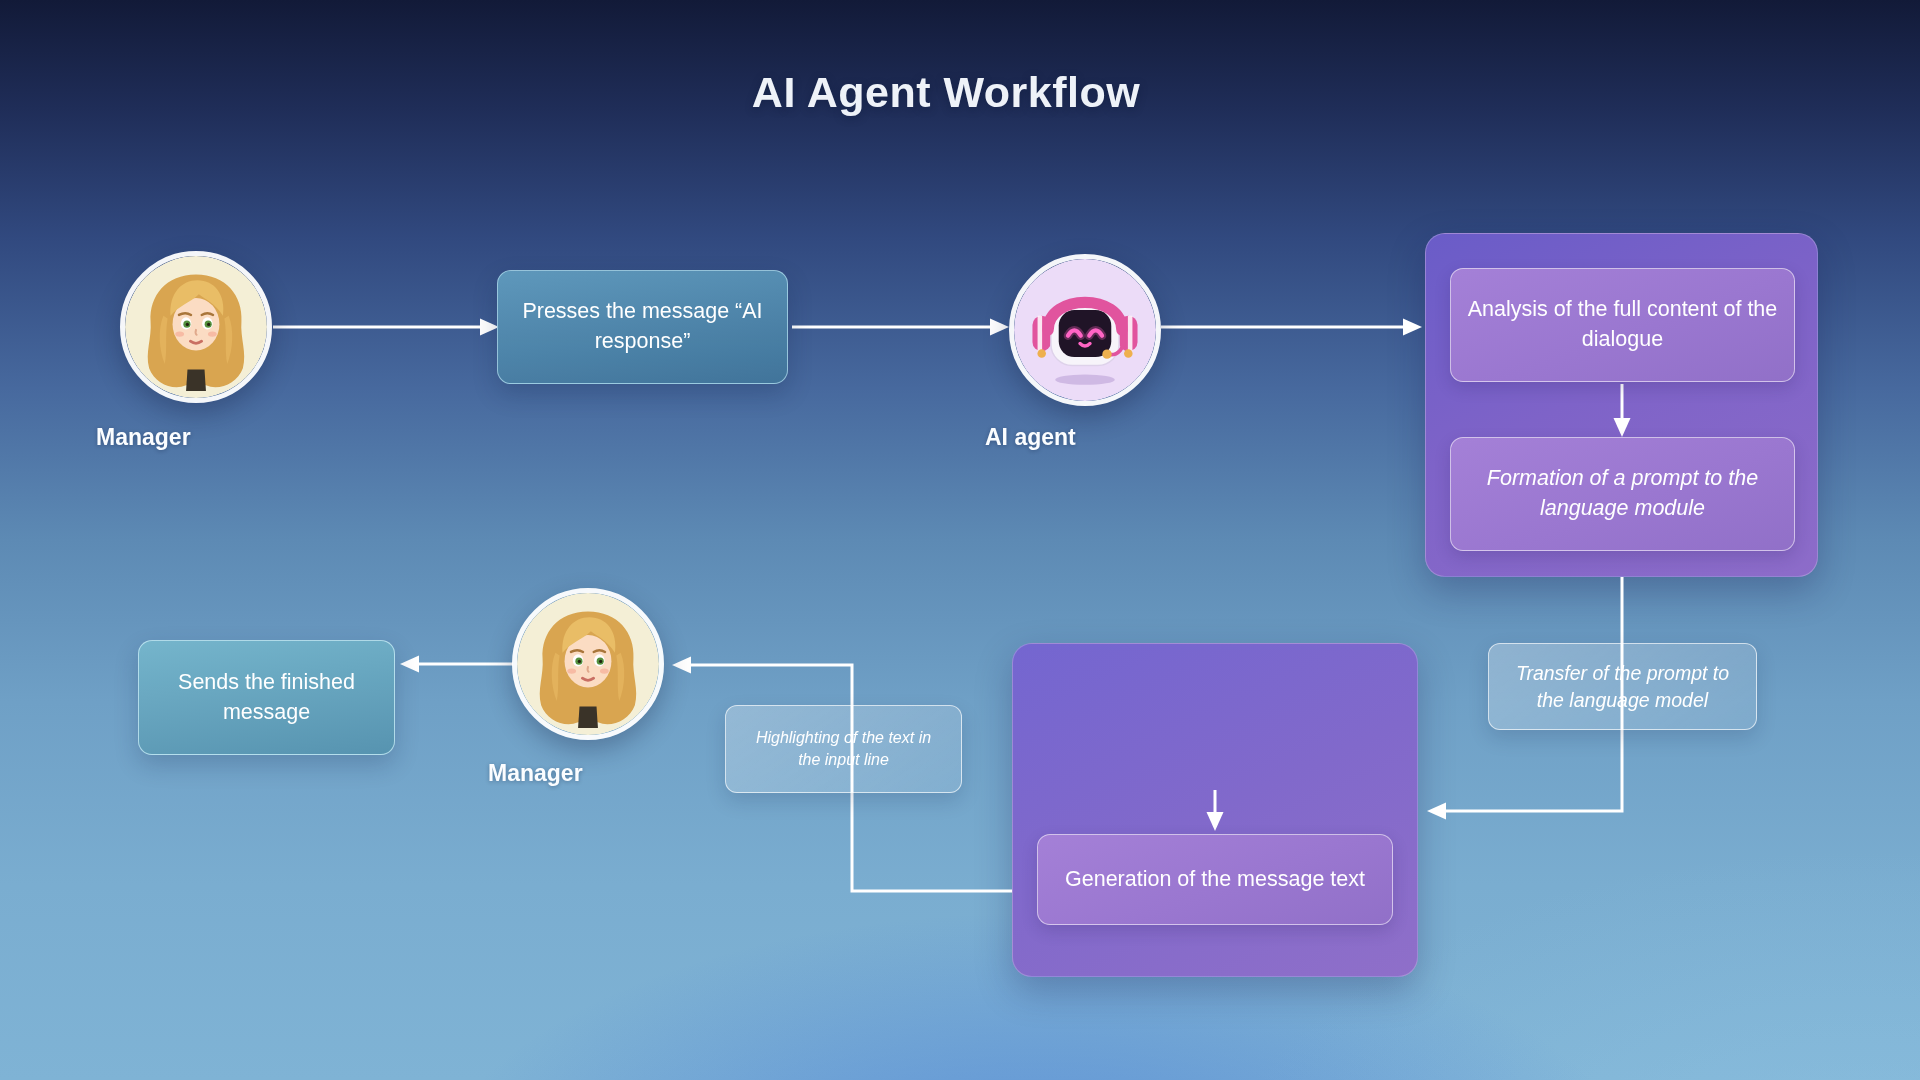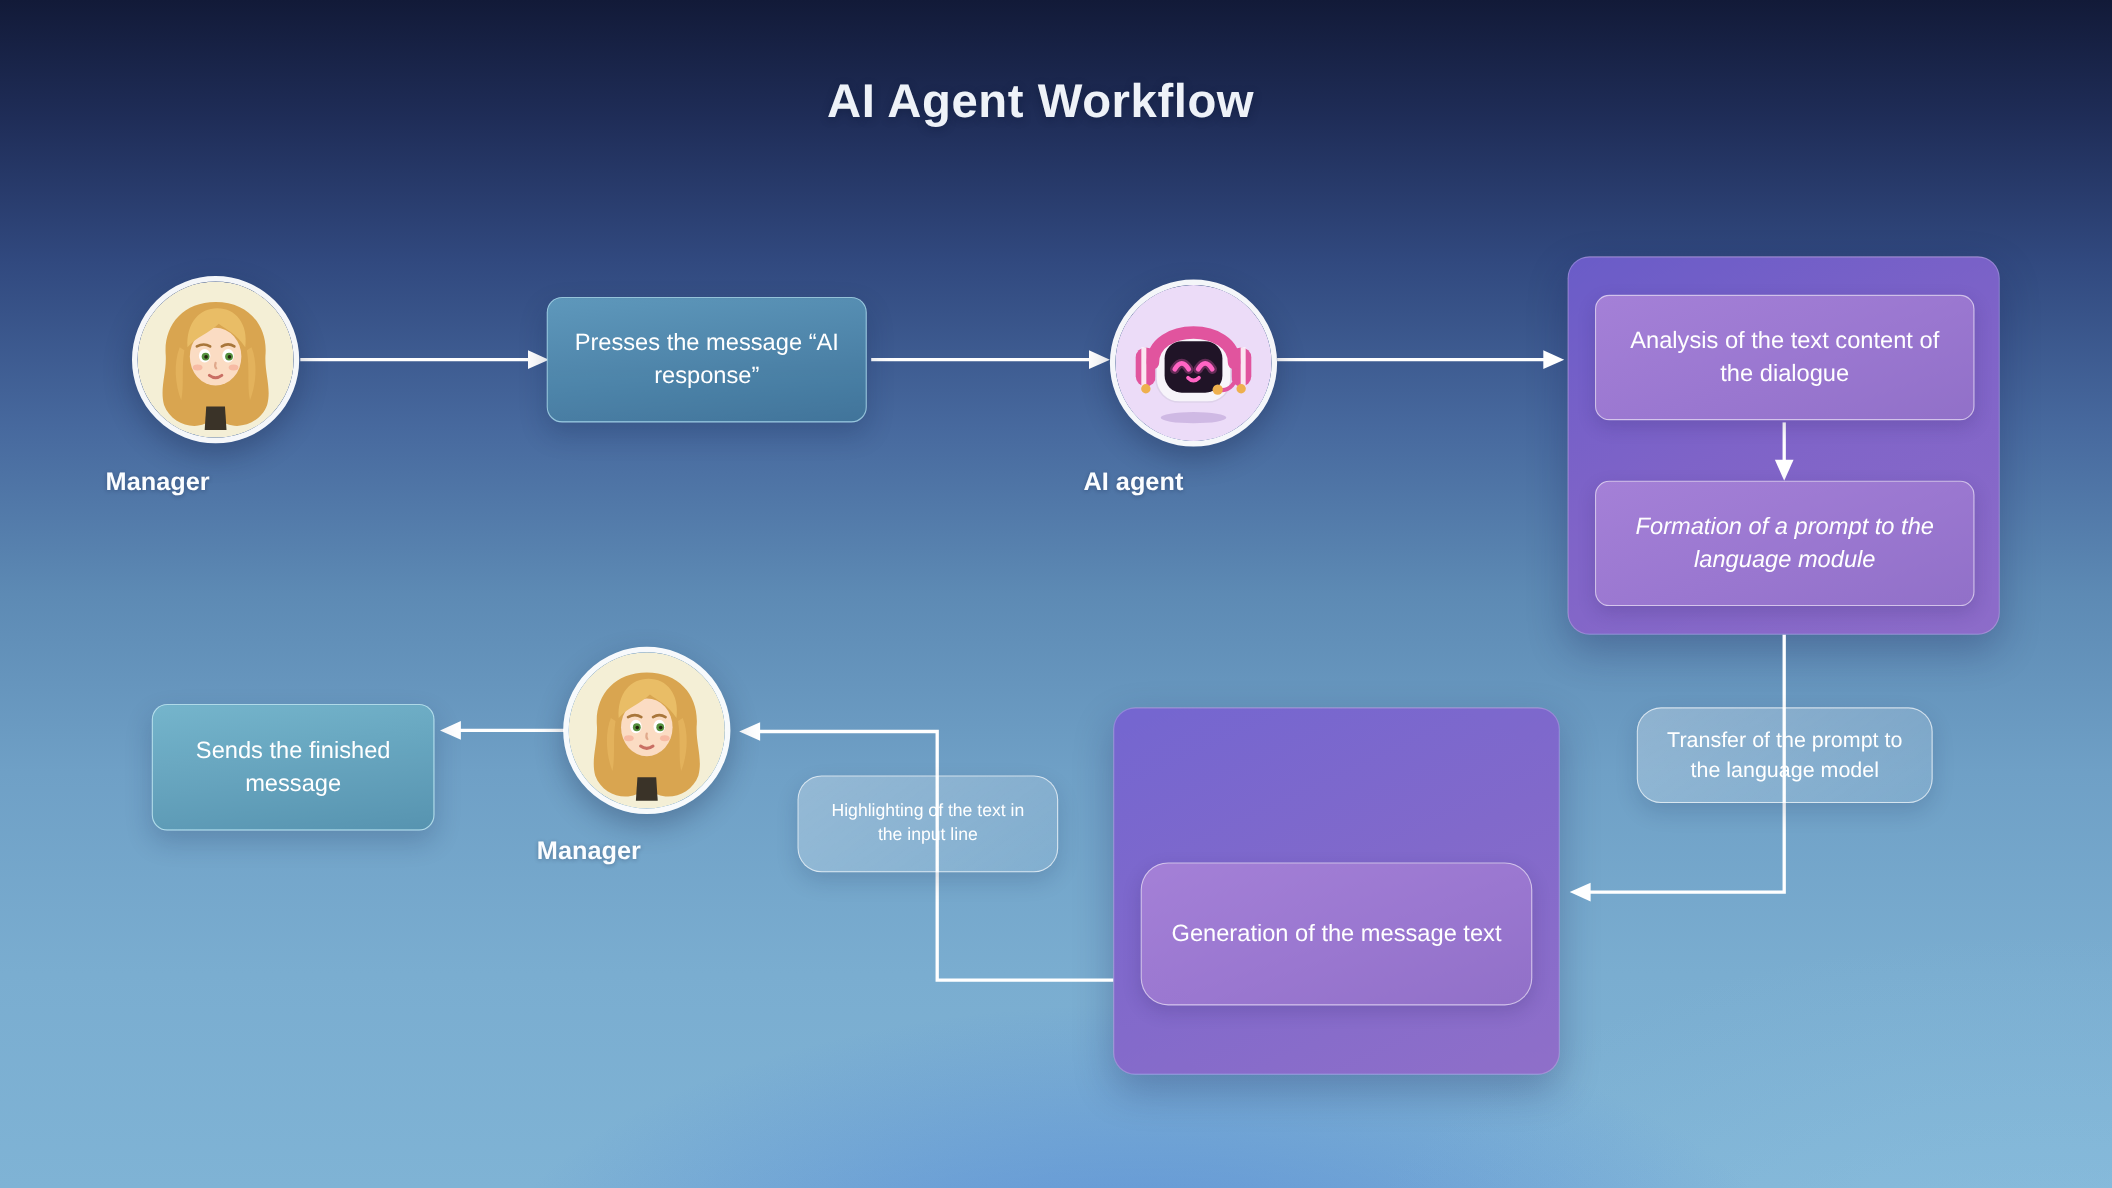--- a/index.html
+++ b/index.html
@@ -27,23 +27,24 @@
     box-shadow:0 10px 24px rgba(15,30,70,0.22);
   }
   .teal-light{
     background:linear-gradient(172deg, rgba(118,182,204,0.95), rgba(85,147,175,0.95));
     border:1.5px solid rgba(198,235,245,0.8);border-radius:14px;
     font-size:21.5px;padding:8px 16px;
     box-shadow:0 10px 24px rgba(15,30,70,0.2);
   }
   .glass{
     background:linear-gradient(145deg, rgba(255,255,255,0.26), rgba(255,255,255,0.10));
-    border:1.5px solid rgba(255,255,255,0.65);border-radius:22px;
+    border:1.5px solid rgba(255,255,255,0.65);border-radius:12px;
     font-size:19.5px;padding:6px 25px;
     box-shadow:0 8px 20px rgba(15,30,70,0.15);
+    font-style:italic;
   }
   .purple-box{
     background:linear-gradient(160deg,#a480d7 0%,#9a77d0 55%,#9170c8 100%);
     border:1.5px solid rgba(255,255,255,0.55);border-radius:13px;
     font-size:21.5px;padding:8px 16px;
     box-shadow:0 6px 16px rgba(40,25,90,0.18);
   }
   .purple-container{
     position:absolute;z-index:1;border-radius:20px;
     border:1px solid rgba(255,255,255,0.22);box-sizing:border-box;
@@ -154,26 +155,26 @@
       <path d="M53 54 Q57.5 46.5 62 54" stroke="#ff64c4" stroke-width="6" fill="none" stroke-linecap="round" opacity="0.3"></path>
       <path d="M38 54 Q42.5 46.5 47 54" stroke="#ff64c4" stroke-width="3" fill="none" stroke-linecap="round"></path>
       <path d="M53 54 Q57.5 46.5 62 54" stroke="#ff64c4" stroke-width="3" fill="none" stroke-linecap="round"></path>
       <path d="M46.5 59.5 Q50 63 53.5 59.5" stroke="#ff64c4" stroke-width="2.4" fill="none" stroke-linecap="round"></path>
       <path d="M66 67 C73 69 78.5 62 77.5 55" stroke="#e1549e" stroke-width="2.6" fill="none" stroke-linecap="round"></path>
       <circle cx="65.5" cy="67" r="3.3" fill="#eeb04e"></circle>
     </svg>
   </div>
   <div class="actor-label" style="left:985px;top:424px;width:200px;">AI agent</div>
 
-  <div class="node purple-box" style="left:1450px;top:268px;width:345px;height:114px;">Analysis of the text content of the dialogue</div>
+  <div class="node purple-box" style="left:1450px;top:268px;width:345px;height:114px;">Analysis of the full content of the dialogue</div>
   <div class="node purple-box" style="left:1450px;top:437px;width:345px;height:114px;font-style:italic;">Formation of a prompt to the language module</div>
 
   <div class="node glass" style="left:1488px;top:643px;width:269px;height:87px;">Transfer of the prompt to the language model</div>
 
-  <div class="node purple-box" style="left:1037px;top:784px;width:356px;height:130px;border-radius:25px;">Generation of the message text</div>
+  <div class="node purple-box" style="left:1037px;top:834px;width:356px;height:91px;">Generation of the message text</div>
 
   <div class="node glass" style="left:725px;top:705px;width:237px;height:88px;font-size:16px;">Highlighting of the text in the input line</div>
 
   <div class="avatar" style="left:512px;top:588px;">
     <svg viewBox="0 0 100 100">
       <circle cx="50" cy="50" r="50" fill="#f4efd6"></circle>
       <path d="M50 13 C29 13 17 28 18 46 C19 58 14 68 17 79 C21 90 34 95 43 91 L57 91 C66 95 79 90 83 79 C86 68 81 58 82 46 C83 28 71 13 50 13 Z" fill="#d9a550"></path>
       <path d="M44 80 L56 80 L57 95 L43 95 Z" fill="#3a3328"></path>
       <ellipse cx="50" cy="48" rx="16.5" ry="18.5" fill="#fbdcc3"></ellipse>
       <path d="M32 42 C31 26 40 17 51 17 C63 17 71 27 69 42 C63 33 57 31 52 27 C46 33 38 35 32 42 Z" fill="#e9bd66"></path>

